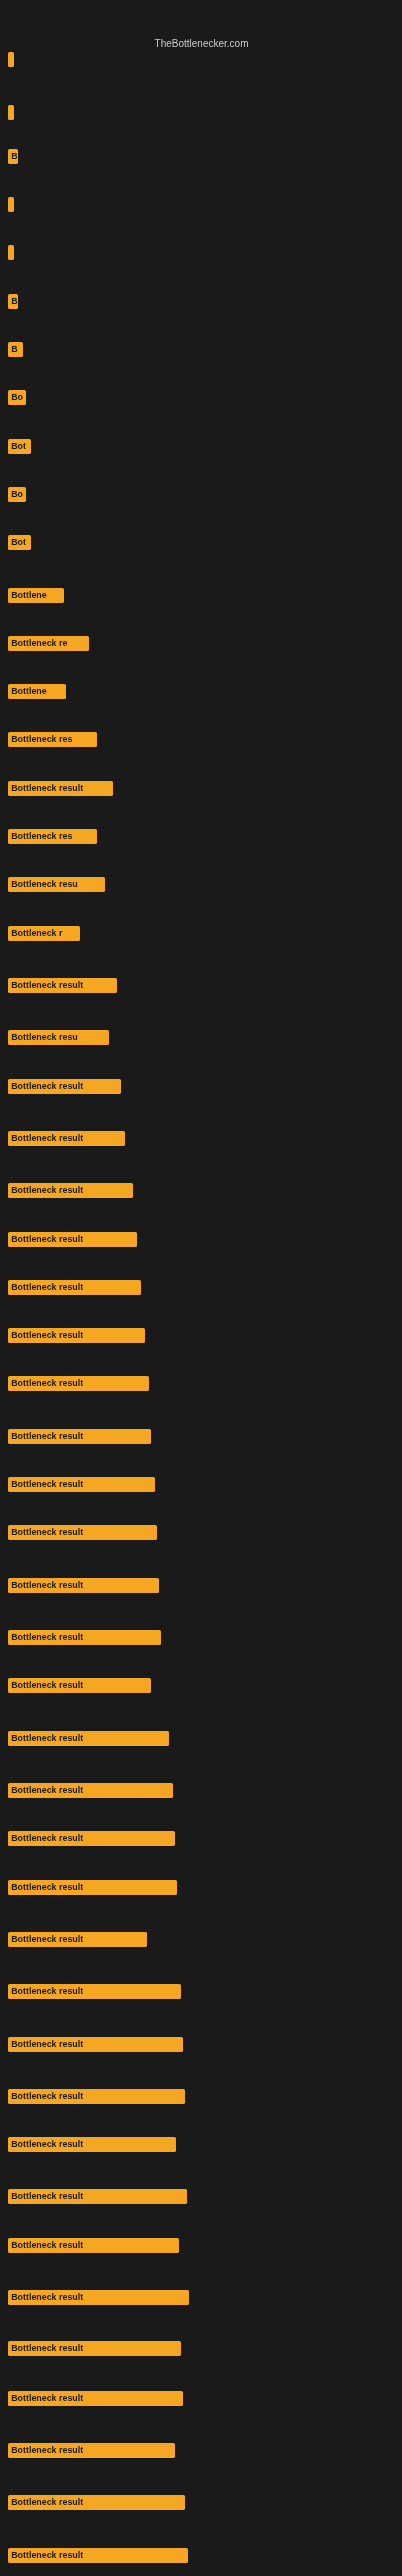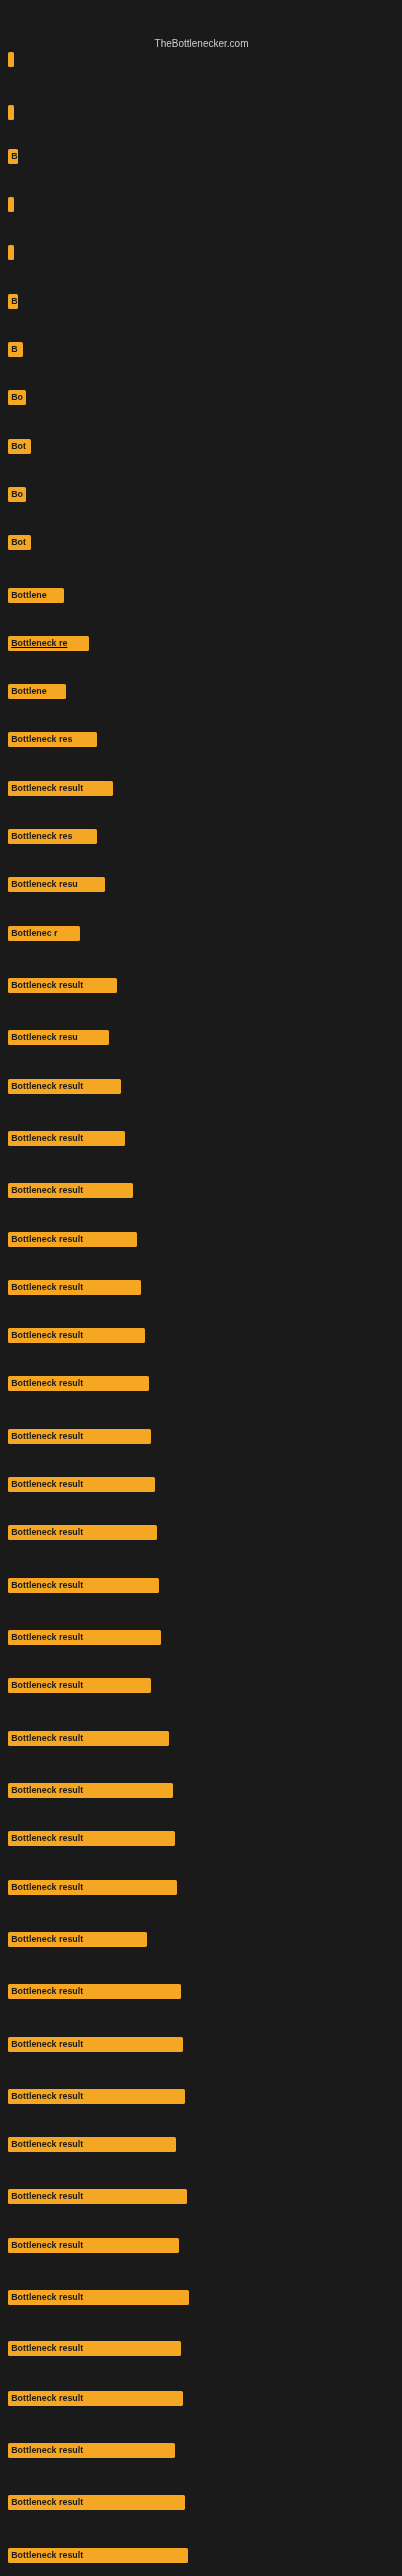--- a/index.html
+++ b/index.html
@@ -111,21 +111,21 @@
     <div class="bar-row" style="position: absolute; top: 511px; left: 8px;">
       <div class="bar" style="width: 22.5px;">
         <span class="bar-label">Bot</span>
       </div>
     </div>
     <div class="bar-row" style="position: absolute; top: 564px; left: 8px;">
       <div class="bar" style="width: 56px;">
         <span class="bar-label">Bottlene</span>
       </div>
     </div>
-    <div class="bar-row" style="position: absolute; top: 612px; left: 8px; text-decoration: underline;">
+    <div class="bar-row" style="position: absolute; top: 612px; left: 8px;">
       <div class="bar" style="width: 81px;">
         <span class="bar-label">Bottleneck re</span>
       </div>
     </div>
     <div class="bar-row" style="position: absolute; top: 660px; left: 8px;">
       <div class="bar" style="width: 58px;">
         <span class="bar-label">Bottlene</span>
       </div>
     </div>
     <div class="bar-row" style="position: absolute; top: 708px; left: 8px;">
@@ -143,21 +143,21 @@
         <span class="bar-label">Bottleneck res</span>
       </div>
     </div>
     <div class="bar-row" style="position: absolute; top: 853px; left: 8px;">
       <div class="bar" style="width: 97px;">
         <span class="bar-label">Bottleneck resu</span>
       </div>
     </div>
     <div class="bar-row" style="position: absolute; top: 902px; left: 8px;">
       <div class="bar" style="width: 72px;">
-        <span class="bar-label">Bottlenec r</span>
+        <span class="bar-label">Bottleneck r</span>
       </div>
     </div>
     <div class="bar-row" style="position: absolute; top: 954px; left: 8px;">
       <div class="bar" style="width: 109px;">
         <span class="bar-label">Bottleneck result</span>
       </div>
     </div>
     <div class="bar-row" style="position: absolute; top: 1006px; left: 8px;">
       <div class="bar" style="width: 101px;">
         <span class="bar-label">Bottleneck resu</span>

